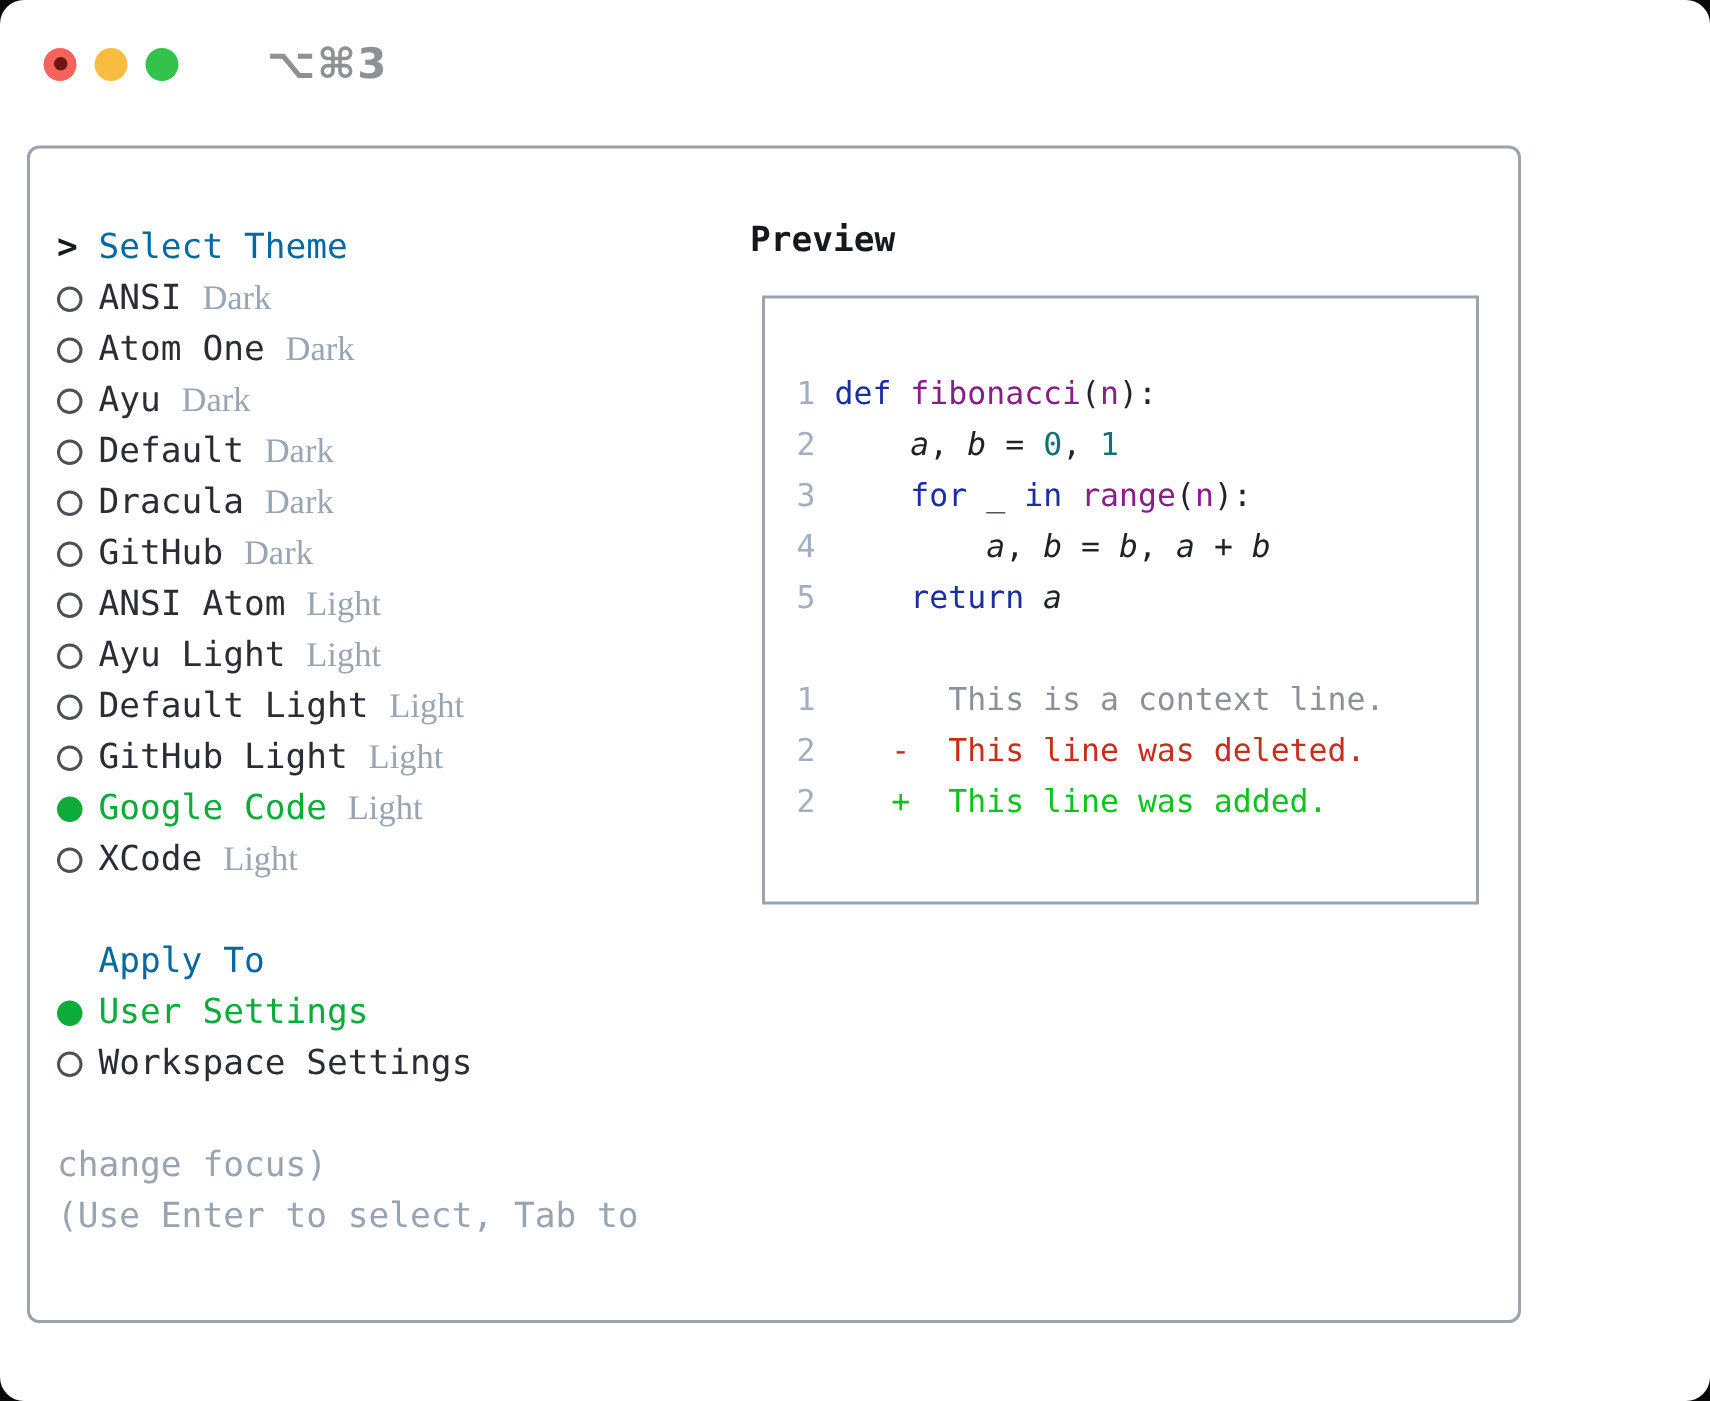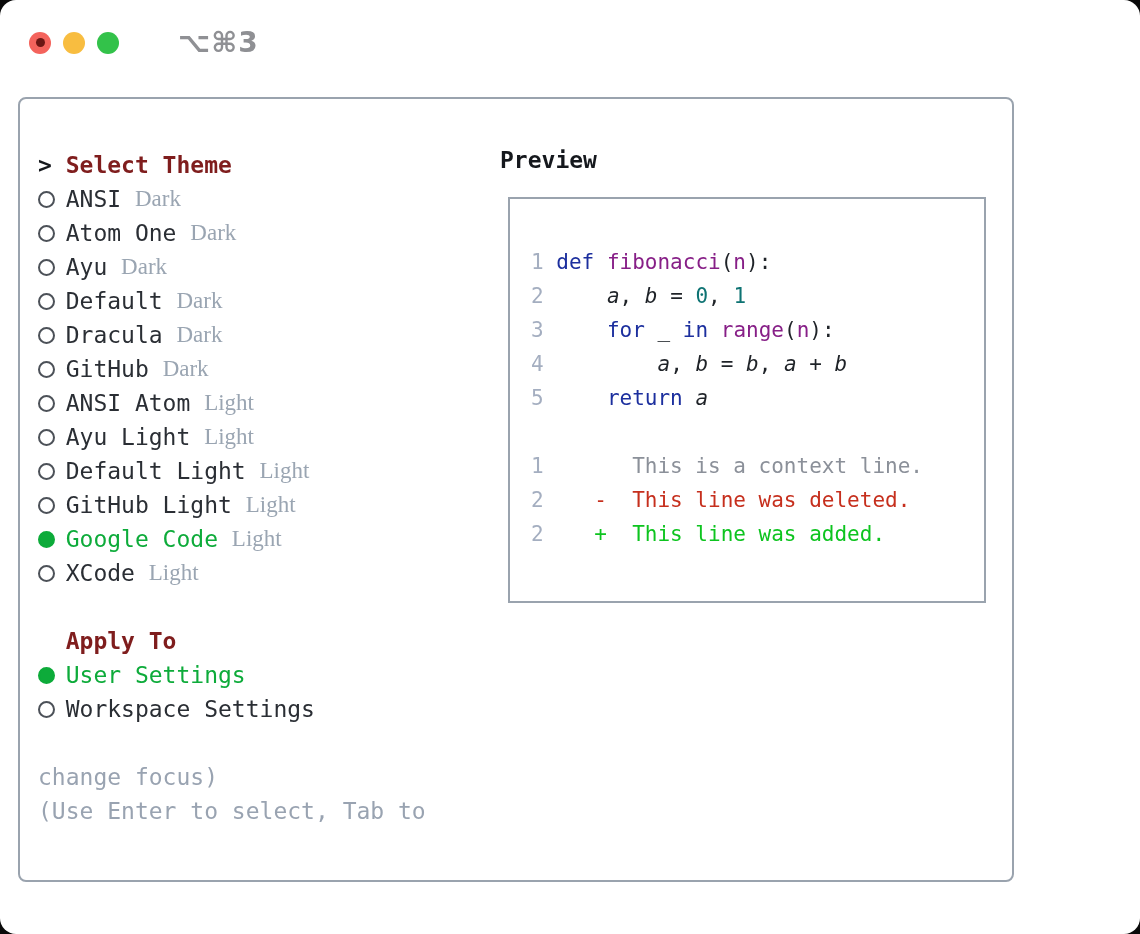--- a/index.html
+++ b/index.html
@@ -21,21 +21,21 @@
   
   .panel {
     position:absolute; left:18px; top:97px; width:996px; height:785px;
     box-sizing:border-box; border:2px solid var(--border); border-radius:8px; background:#fff;
   }
   
   .left  { position:absolute; left:18px; top:49px; font-size:23px; color:var(--dark); }
   .row   { display:flex; align-items:center; height:34px; white-space:pre; }
   .cell  { display:inline-flex; align-items:center; width:27.7px; flex:0 0 27.7px; }
   .cursor{ font-weight:bold; color:#15181d; }
-  .hdr   { font-weight:bold; color:#7f1d1d; }
+  .hdr   { font-weight:normal; color:#0369a1; }
   .radio { width:13px; height:13px; border:2.5px solid var(--ring); border-radius:50%;
            box-sizing:content-box; }
   .radio.sel { border-color:var(--accent); background:var(--accent); }
   .name  { color:var(--dark); }
   .name.sel-text { color:var(--accent); }
   .variant { color:var(--muted); margin-left:13.85px;font-family:Liberation Serif, serif; }
   .spacer { height:34px; }
   .help  { color:var(--help); }
   .help div { height:34px; line-height:34px; white-space:pre; }
   

